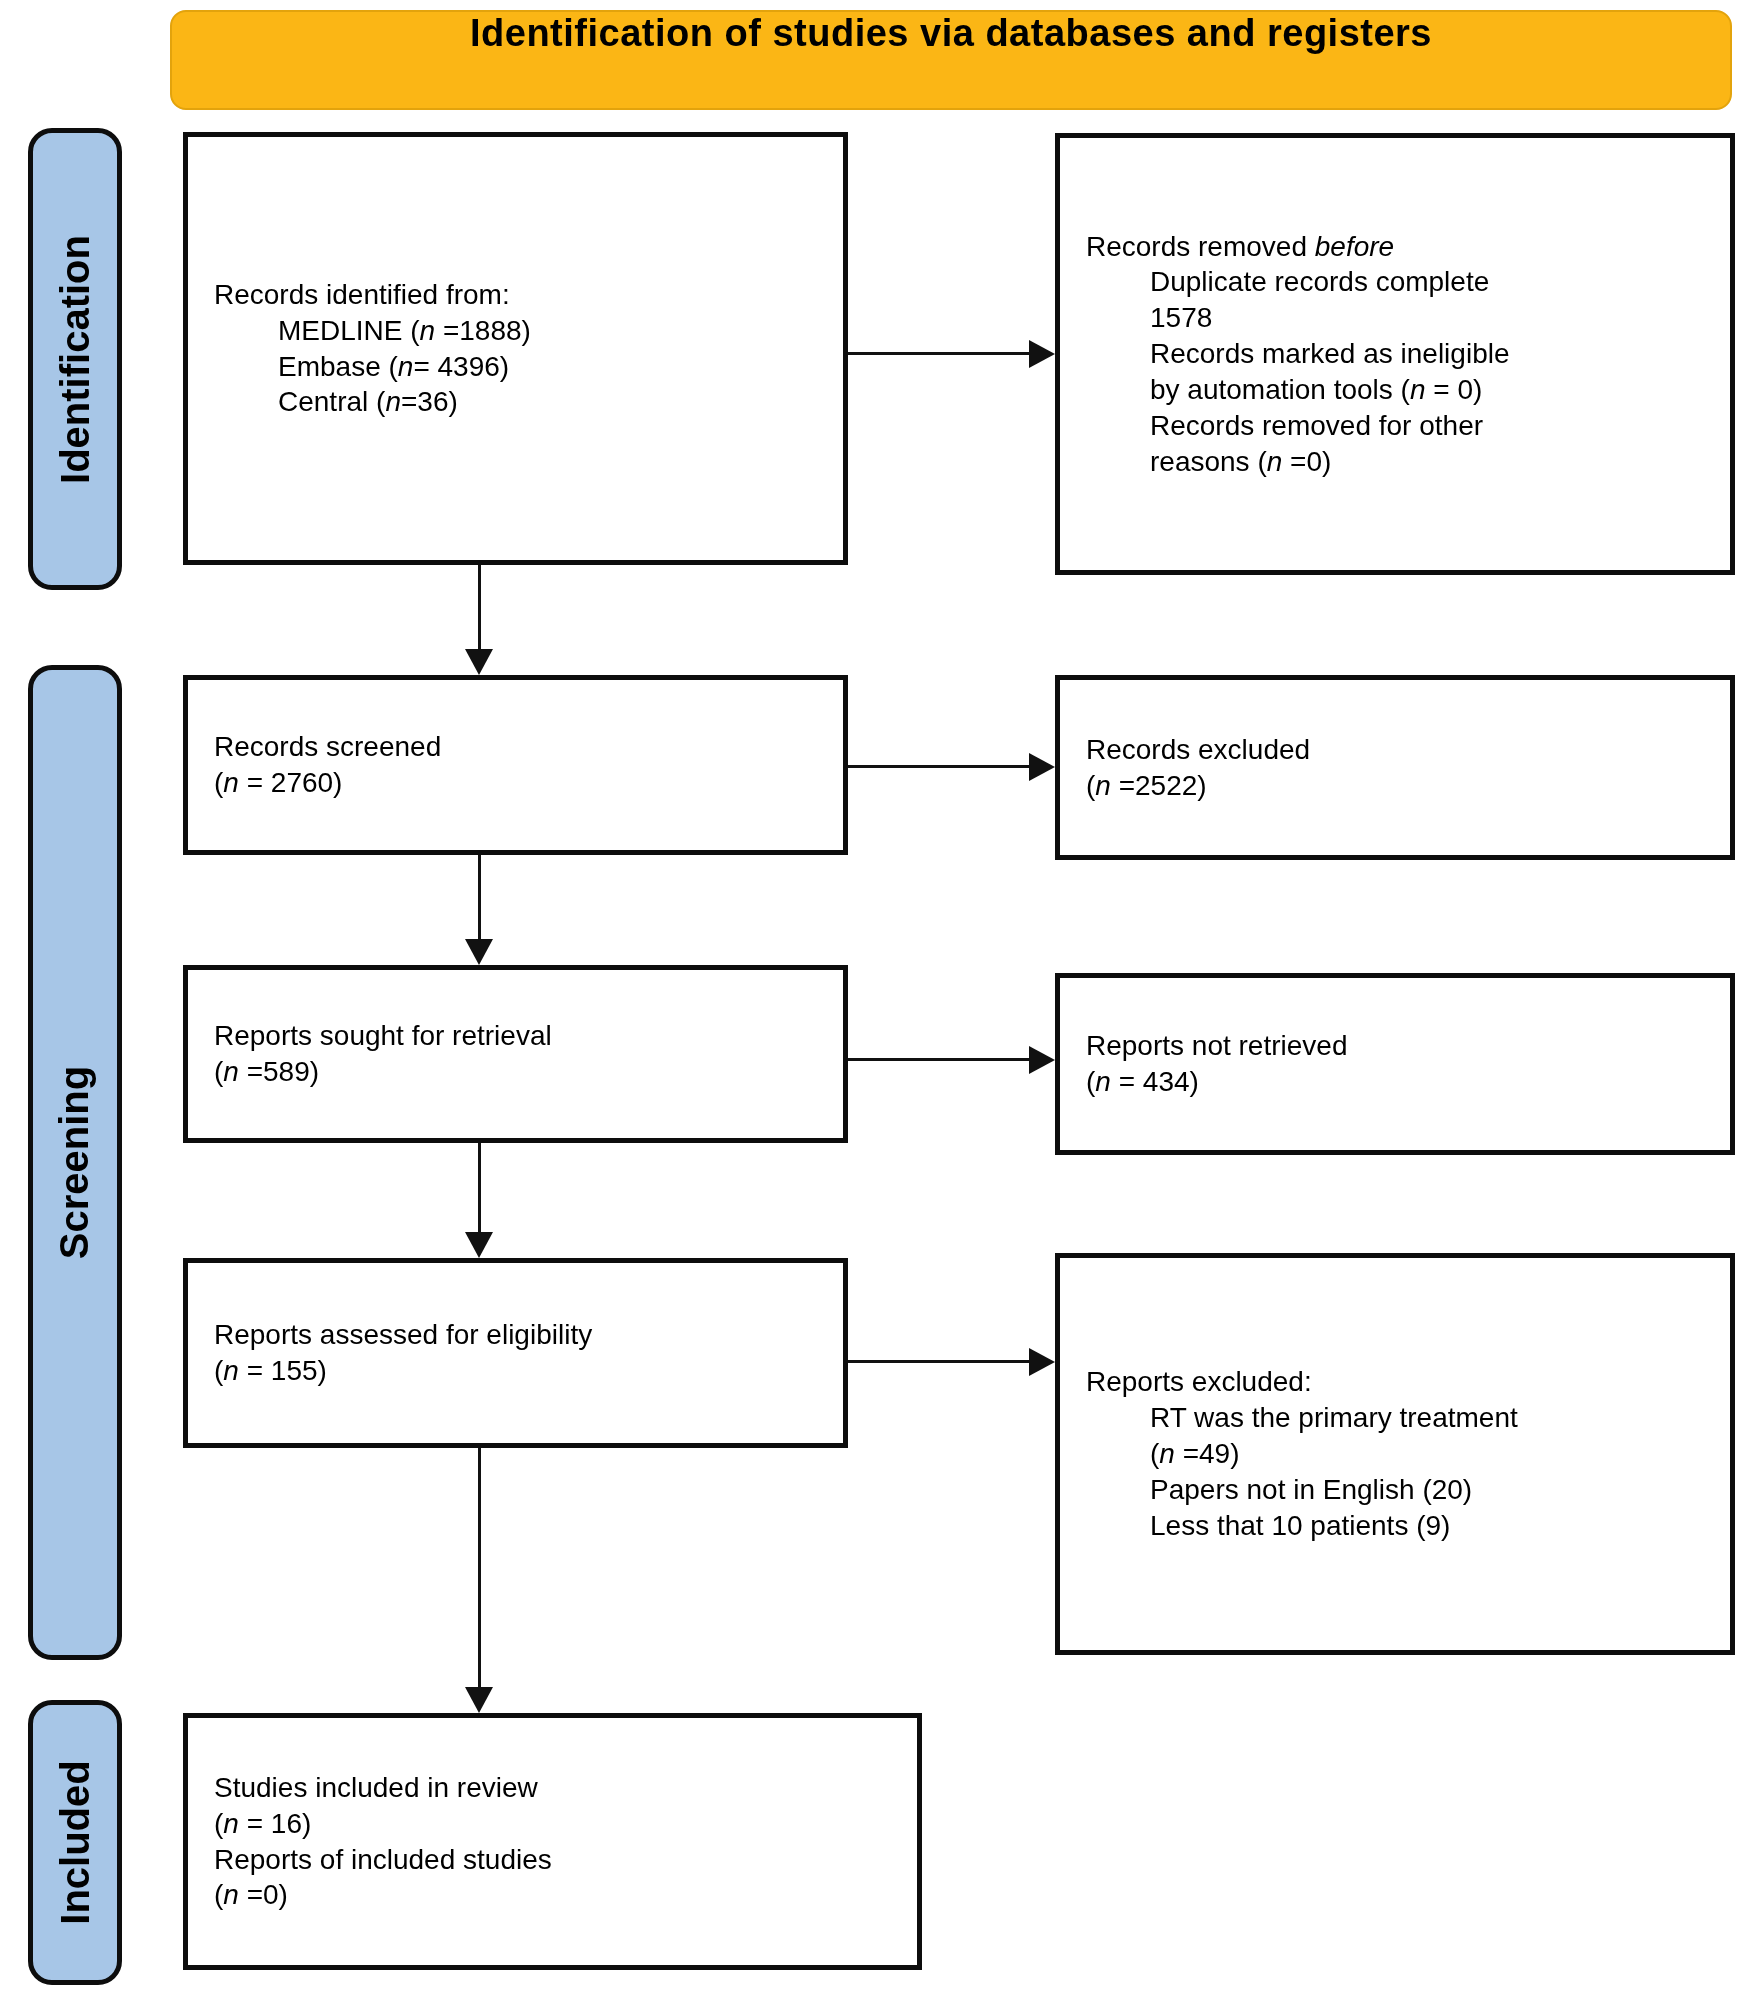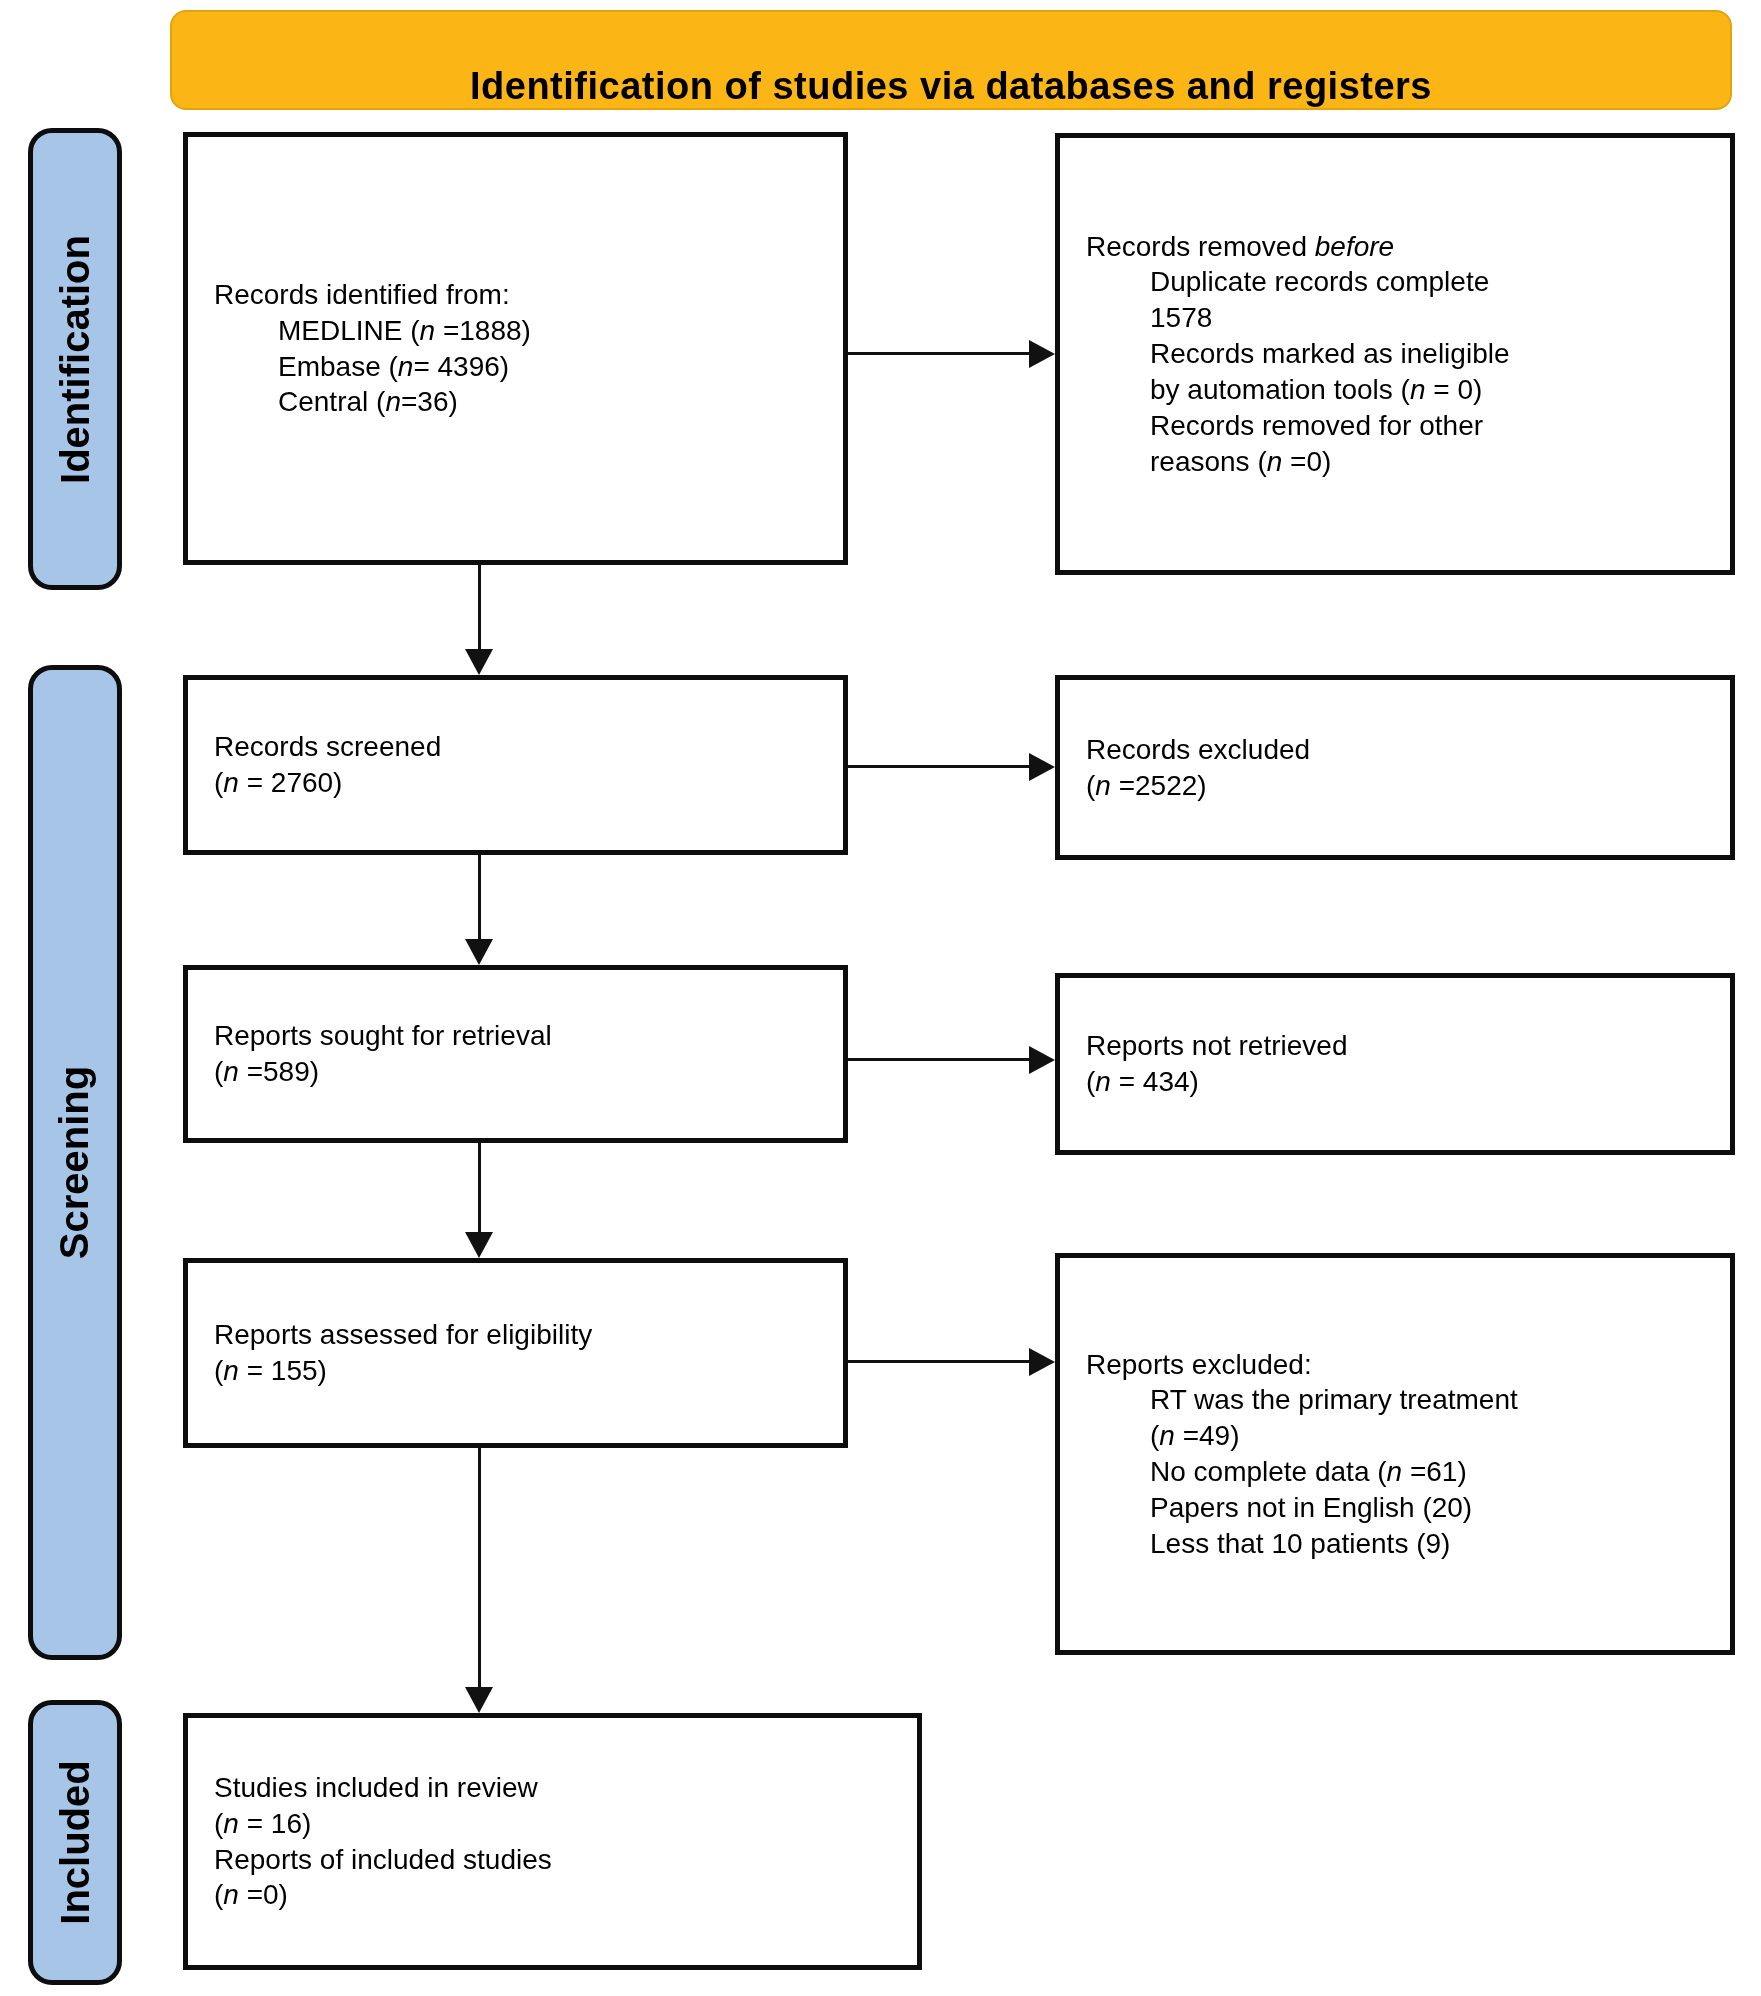--- a/index.html
+++ b/index.html
@@ -3,21 +3,21 @@
 <meta charset="utf-8">
 <style>
   html,body{margin:0;padding:0;background:#ffffff;}
   #canvas{
     position:relative;width:1761px;height:1996px;background:#ffffff;
     font-family:"Liberation Sans","DejaVu Sans",sans-serif;color:#000;
   }
   .banner{
     position:absolute;left:170px;top:10px;width:1562px;height:100px;
     background:var(--banner-bg,#FBB615);border:2px solid #e3a30c;border-radius:16px;
-    display:flex;align-items:flex-end;justify-content:center;box-sizing:border-box;
+    display:flex;align-items:flex-start;justify-content:center;box-sizing:border-box;
     font-weight:bold;font-size:38px;letter-spacing:.5px;
   }
   .stage{
     position:absolute;left:28px;width:94px;
     background:var(--stage-bg,#A7C6E7);border:5px solid #0d0d0d;border-radius:24px;
     display:flex;align-items:center;justify-content:center;box-sizing:border-box;
   }
   .stage span{
     transform:rotate(-90deg);transform-origin:center;white-space:nowrap;
     font-weight:bold;font-size:40px;
@@ -107,21 +107,20 @@
       <div class="line"><span>(</span><i>n</i><span> = 434)</span></div>
     </div>
   <div class="box box-reports-assessed">
       <div class="line"><span>Reports assessed for eligibility</span></div>
       <div class="line"><span>(</span><i>n</i><span> = 155)</span></div>
     </div>
   <div class="box box-reports-excluded">
       <div class="line"><span>Reports excluded:</span></div>
       <div class="line indent"><span>RT was the primary treatment</span></div>
       <div class="line indent"><span>(</span><i>n</i><span> =49)</span></div>
-      <div class="line indent"><span>No complete data (</span><i>n</i><span> =61)</span></div>
       <div class="line indent"><span>Papers not in English (20)</span></div>
       <div class="line indent"><span>Less that 10 patients (9)</span></div>
     </div>
   <div class="box box-studies-included">
       <div class="line"><span>Studies included in review</span></div>
       <div class="line"><span>(</span><i>n</i><span> = 16)</span></div>
       <div class="line"><span>Reports of included studies</span></div>
       <div class="line"><span>(</span><i>n</i><span> =0)</span></div>
     </div>
 

